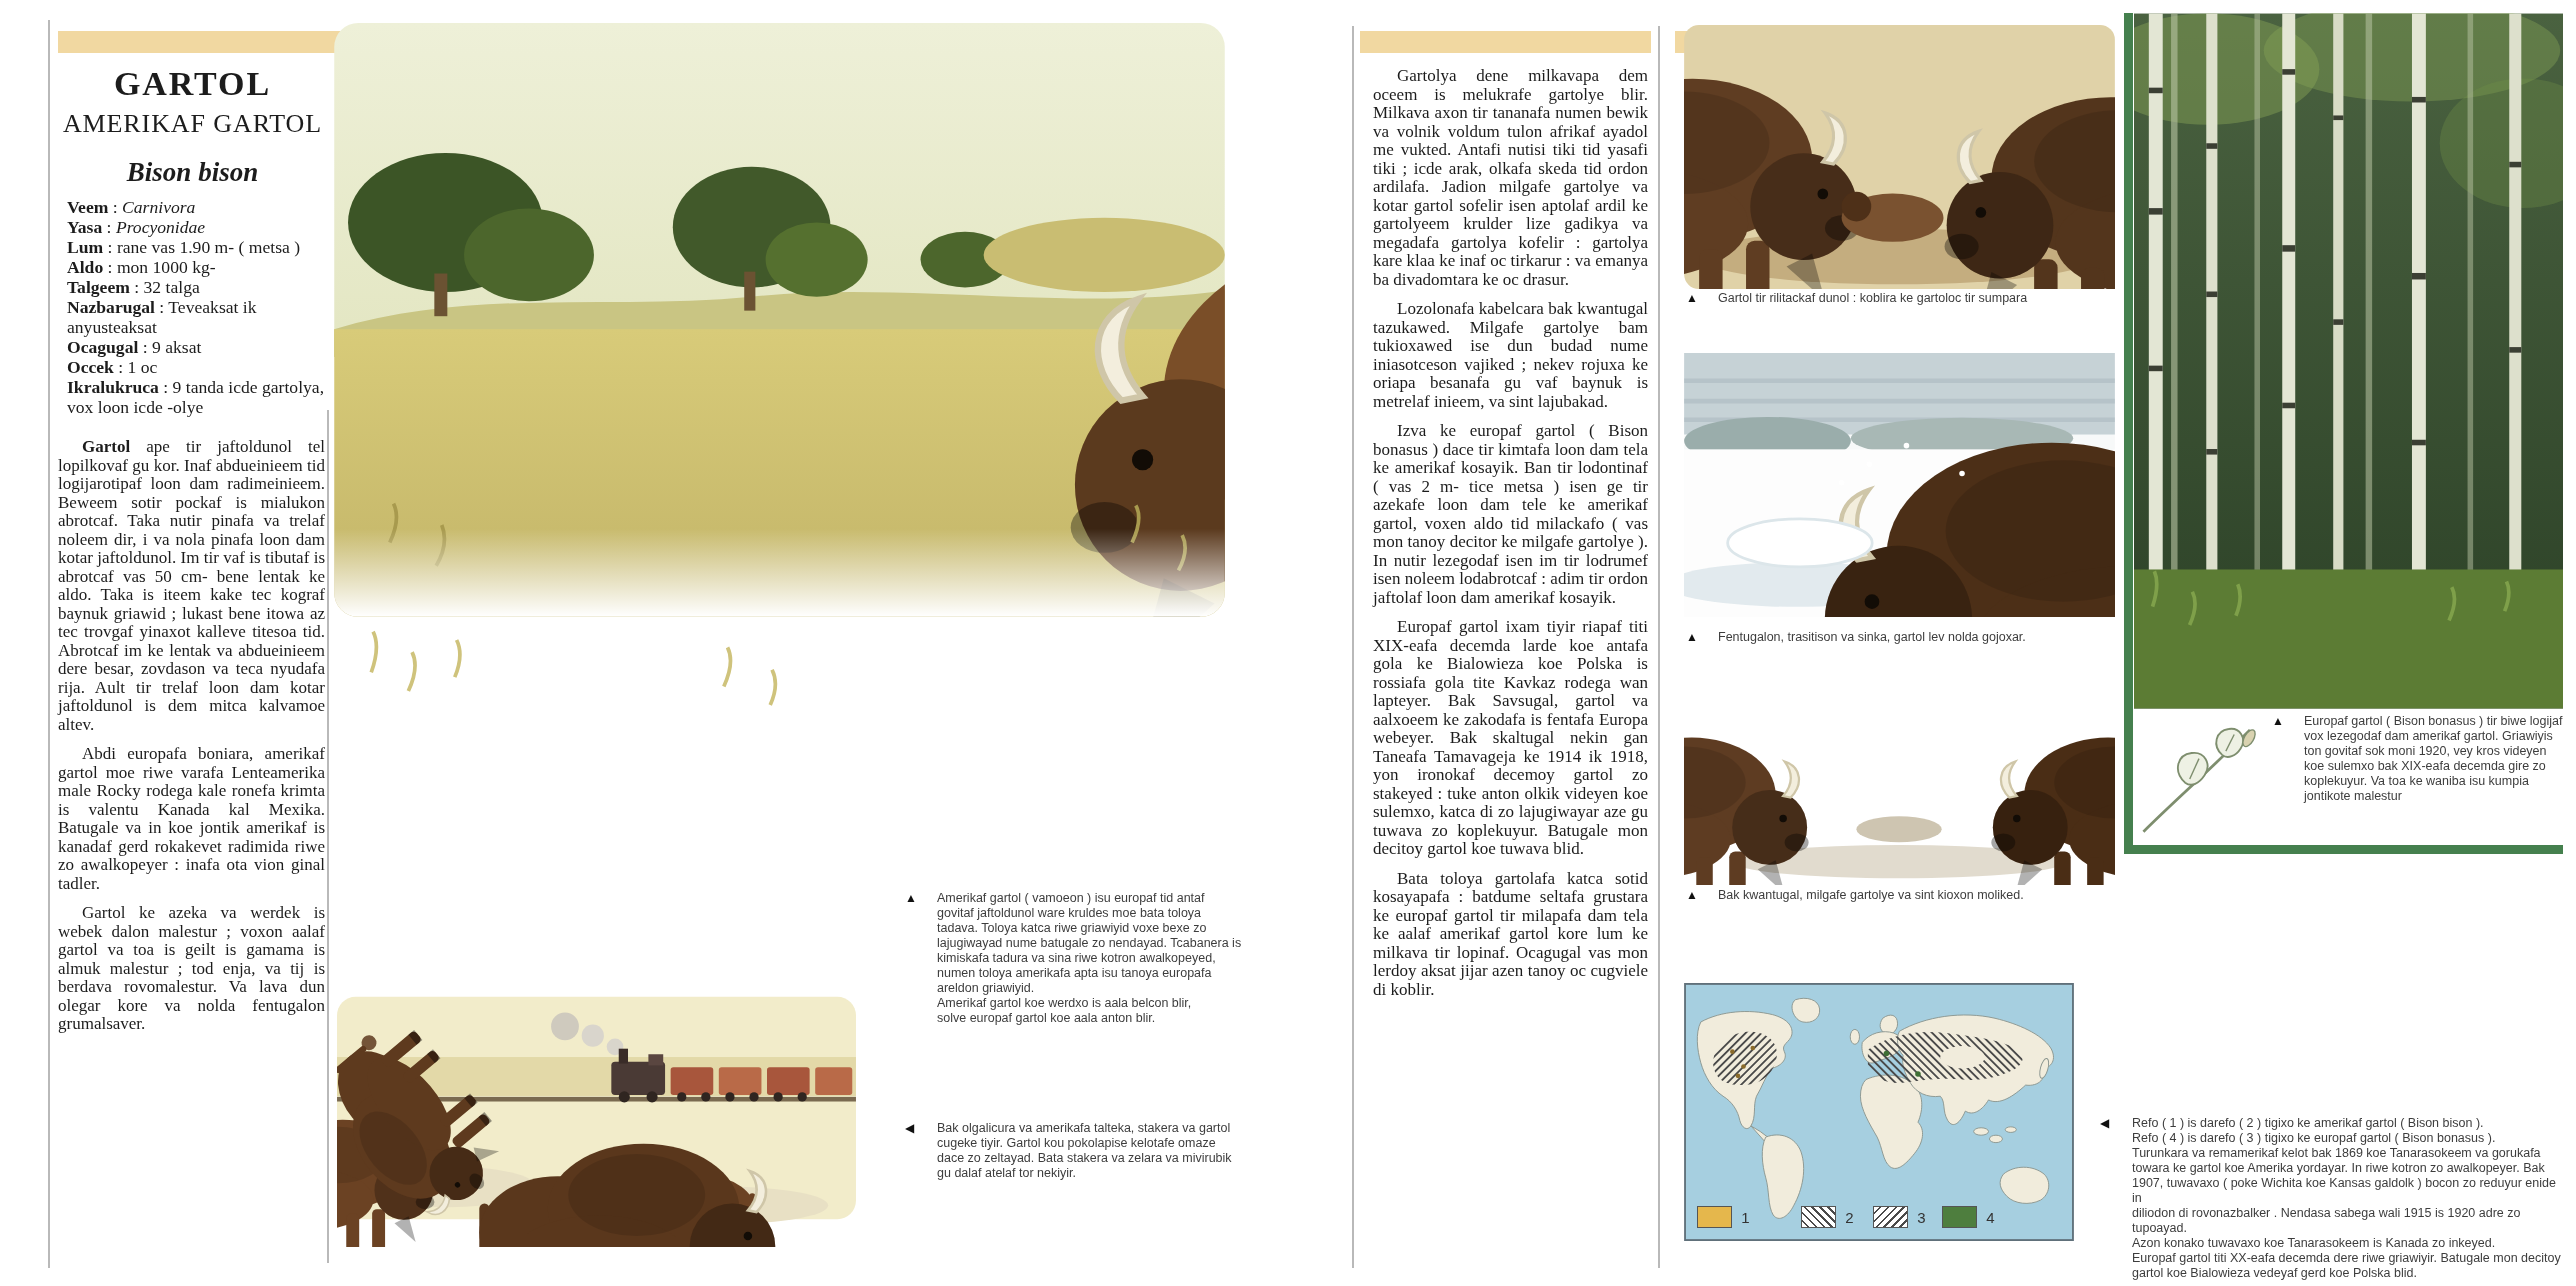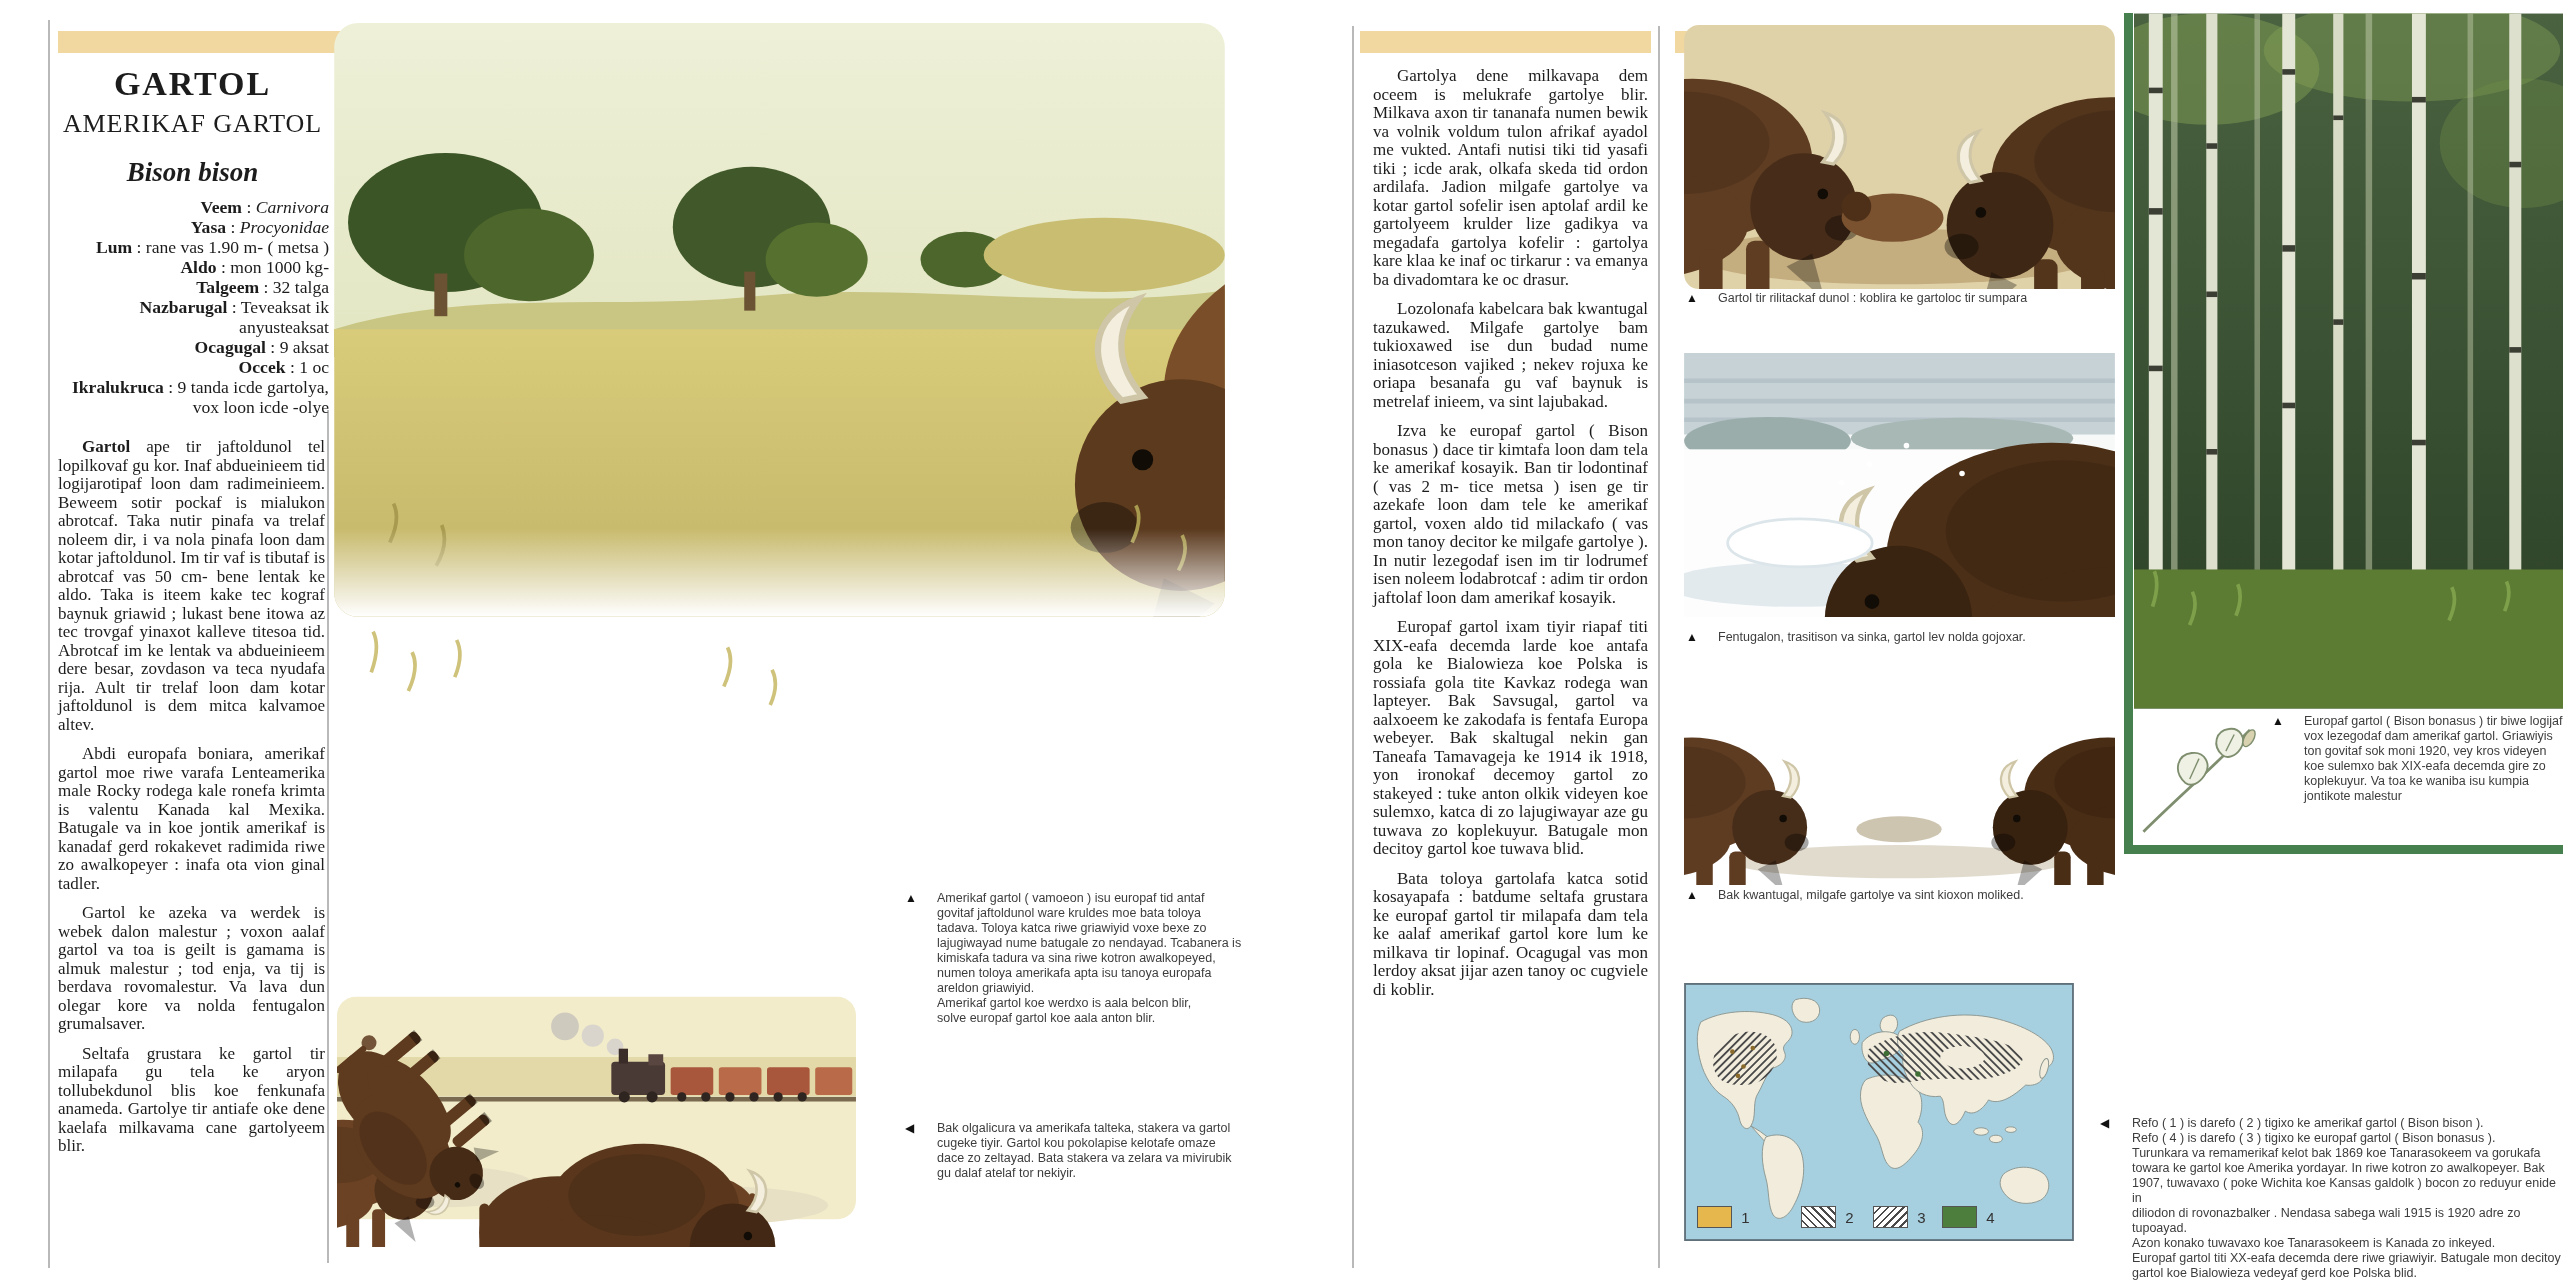--- a/index.html
+++ b/index.html
@@ -71,37 +71,36 @@
 <div class="tanbar" style="left:58px;top:31px;width:429px;"></div>
 <div class="tanbar" style="left:1360px;top:31px;width:291px;"></div>
 <div class="tanbar" style="left:1675px;top:31px;width:72px;"></div>
 
 <div class="col" style="left:58px;top:65px;width:269px;">
   <div class="title">GARTOL</div>
   <div class="subtitle" style="margin-top:5.6px;">AMERIKAF GARTOL</div>
   <div class="species" style="margin-top:18.6px;">Bison bison</div>
 </div>
 
-<div class="col facts" style="left:58px;top:197px;width:271px;text-align:right;">
+<div class="col facts" style="left:67px;top:197px;width:271px;">
   <div><span class="fact-label">Veem</span><span> : </span><span class="fact-value italic">Carnivora</span></div>
   <div><span class="fact-label">Yasa</span><span> : </span><span class="fact-value italic">Procyonidae</span></div>
   <div><span class="fact-label">Lum</span><span> : </span><span class="fact-value">rane vas 1.90 m- ( metsa )</span></div>
   <div><span class="fact-label">Aldo</span><span> : </span><span class="fact-value">mon 1000 kg-</span></div>
   <div><span class="fact-label">Talgeem</span><span> : </span><span class="fact-value">32 talga</span></div>
   <div><span class="fact-label">Nazbarugal</span><span> : </span><span class="fact-value">Teveaksat ik anyusteaksat</span></div>
   <div><span class="fact-label">Ocagugal</span><span> : </span><span class="fact-value">9 aksat</span></div>
   <div><span class="fact-label">Occek</span><span> : </span><span class="fact-value">1 oc</span></div>
   <div><span class="fact-label">Ikralukruca</span><span> : </span><span class="fact-value">9 tanda icde gartolya, vox loon icde -olye</span></div>
 </div>
 
 <div class="col bodytext" style="left:58px;top:438px;width:267px;">
   <p><span class="lead">Gartol</span><span> ape tir jaftoldunol tel lopilkovaf gu kor. Inaf abdueinieem tid logijarotipaf loon dam radimeinieem. Beweem sotir pockaf is mialukon abrotcaf. Taka nutir pinafa va trelaf noleem dir, i va nola pinafa loon dam kotar jaftoldunol. Im tir vaf is tibutaf is abrotcaf vas 50 cm- bene lentak ke aldo. Taka is iteem kake tec kograf baynuk griawid ; lukast bene itowa az tec trovgaf yinaxot kalleve titesoa tid. Abrotcaf im ke lentak va abdueinieem dere besar, zovdason va teca nyudafa rija. Ault tir trelaf loon dam kotar jaftoldunol is dem mitca kalvamoe altev.</span></p>
   <p>Abdi europafa boniara, amerikaf gartol moe riwe varafa Lenteamerika male Rocky rodega kale ronefa krimta is valentu Kanada kal Mexika. Batugale va in koe jontik amerikaf is kanadaf gerd rokakevet radimida riwe zo awalkopeyer : inafa ota vion ginal tadler.</p>
   <p>Gartol ke azeka va werdek is webek dalon malestur ; voxon aalaf gartol va toa is geilt is gamama is almuk malestur ; tod enja, va tij is berdava rovomalestur. Va lava dun olegar kore va nolda fentugalon grumalsaver.</p>
-  <p>Seltafa grustara ke gartol tir milapafa gu tela ke aryon tollubekdunol blis koe fenkunafa anameda. Gartolye tir antiafe oke dene kaelafa milkavama cane gartolyeem blir.</p>
 </div>
 
 <svg class="illus" style="left:334px;top:23px;" width="891" height="733" viewBox="0 0 960 790">
   <defs>
     <clipPath id="mainclip">
         <rect x="0" y="0" width="960" height="640" rx="26"></rect>
       </clipPath>
     <linearGradient id="skyg" x1="0" y1="0" x2="0" y2="1">
       <stop offset="0" stop-color="#eef0d8"></stop>
         <stop offset="1" stop-color="#e3e6c2"></stop>

